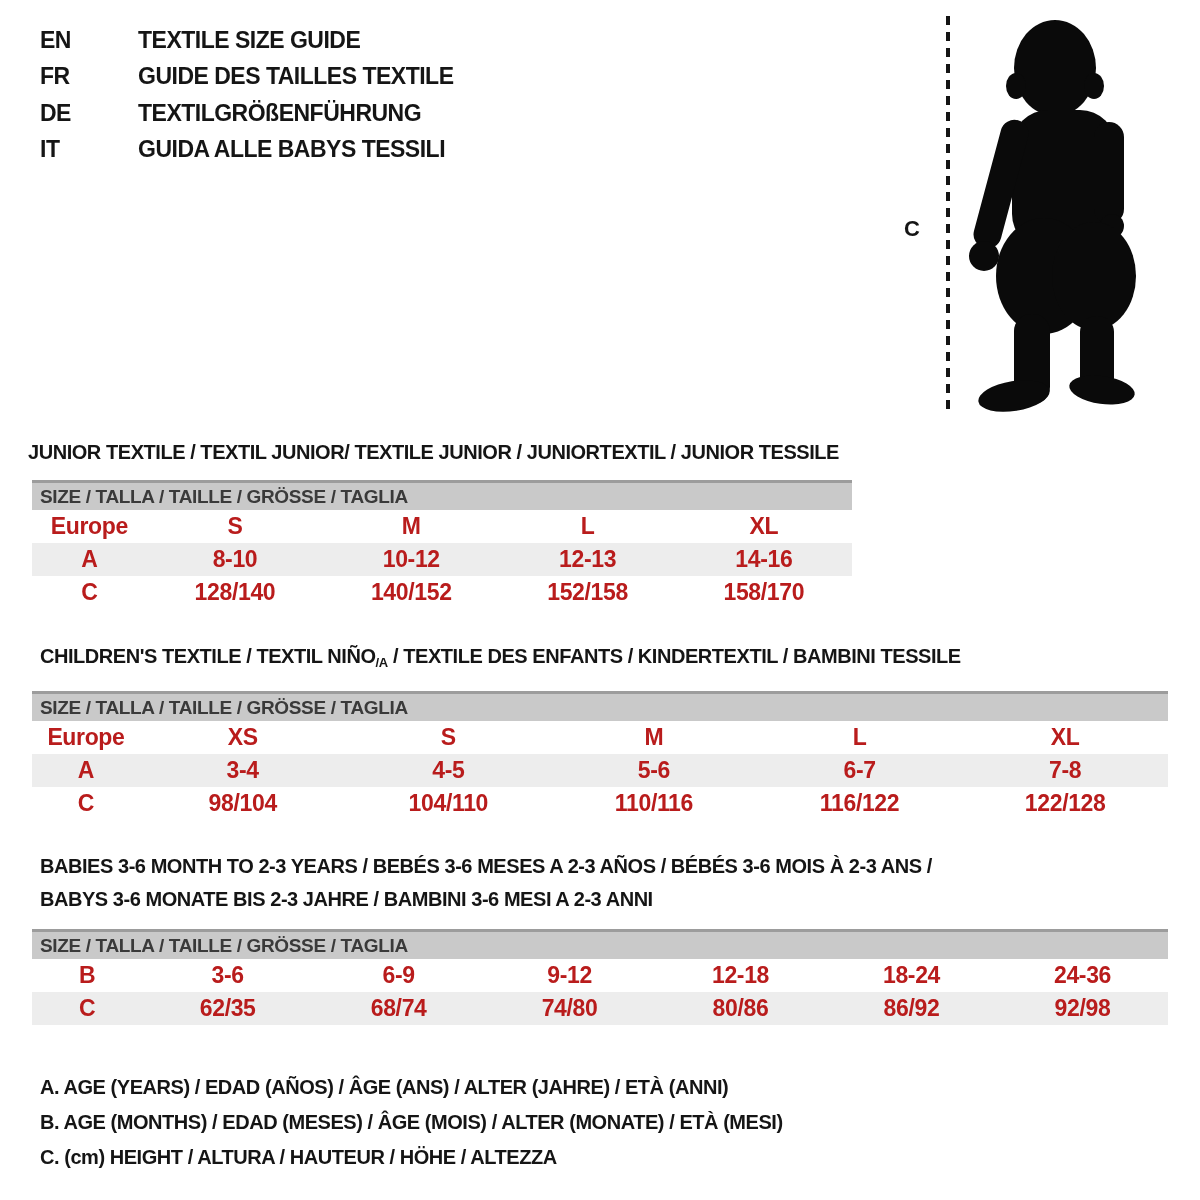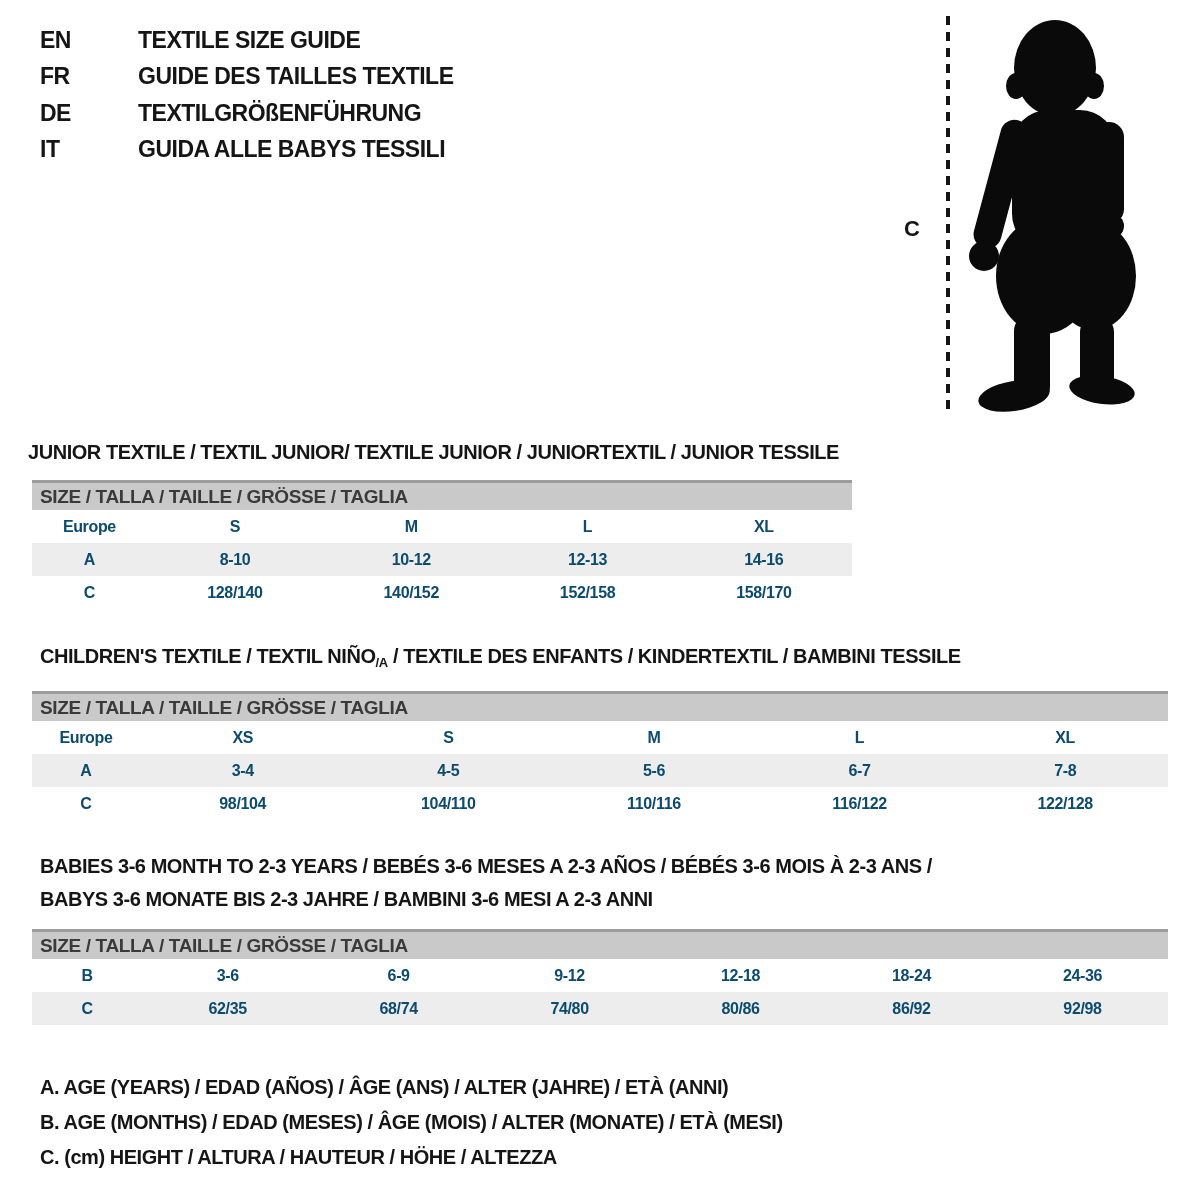--- a/index.html
+++ b/index.html
@@ -25,23 +25,23 @@
 
   
   .sec-title { font-size:20px; font-weight:700; letter-spacing:-0.45px;
                white-space:nowrap; line-height:24px; }
   .sec-title .sub { font-size:13px; vertical-align:-4px; letter-spacing:-0.3px; }
 
   
   table.size { border-collapse:collapse; table-layout:fixed; }
   table.t1 { width:820px; }
   table.t2, table.t3 { width:1136px; }
-  table.size td { padding:0; height:33px; font-size:16px; font-weight:700;
+  table.size td { padding:0; height:33px; font-size:23px; font-weight:700;
                   letter-spacing:-0.35px; text-align:center; vertical-align:middle;
-                  white-space:nowrap; color:#0c4a6e; }
+                  white-space:nowrap; color:#b91c1c; }
   tr.bar td { background:#c9c9c9; border-top:3px solid #9c9c9c; height:27px;
               color:#3a3a3a; text-align:left; padding-left:8px; font-size:19px; }
   td.rowlab { text-align:left; padding-left:8px; }
   tr.shaded td { background:#ededed; }
 
   
   .legend-block { left:40px; top:1070px; }
   .legend-line { font-size:20px; font-weight:700; letter-spacing:-0.45px;
                  height:35px; line-height:35px; white-space:nowrap; }
 </style>

